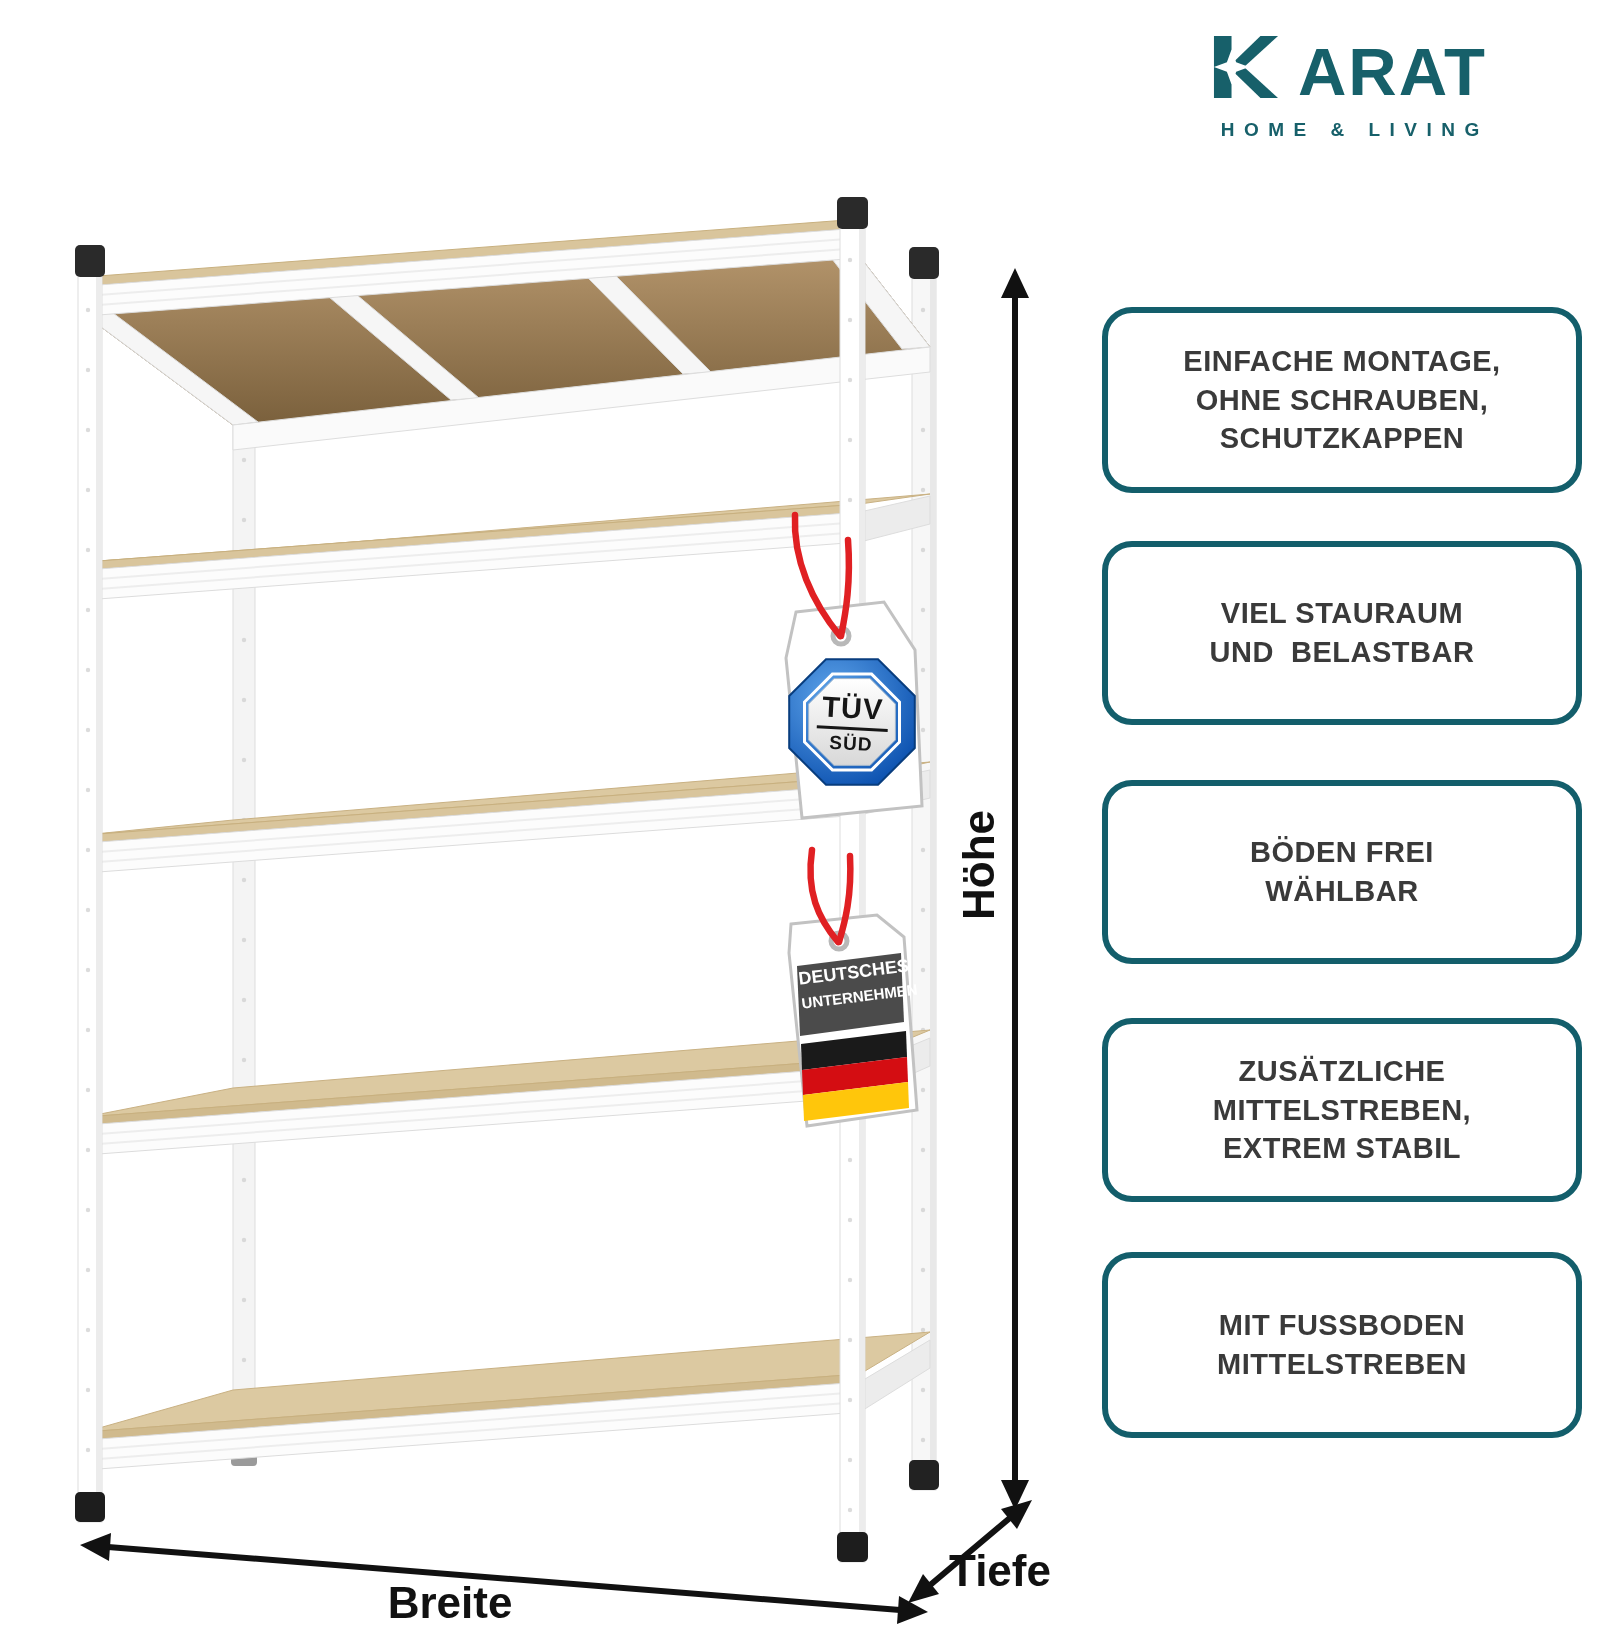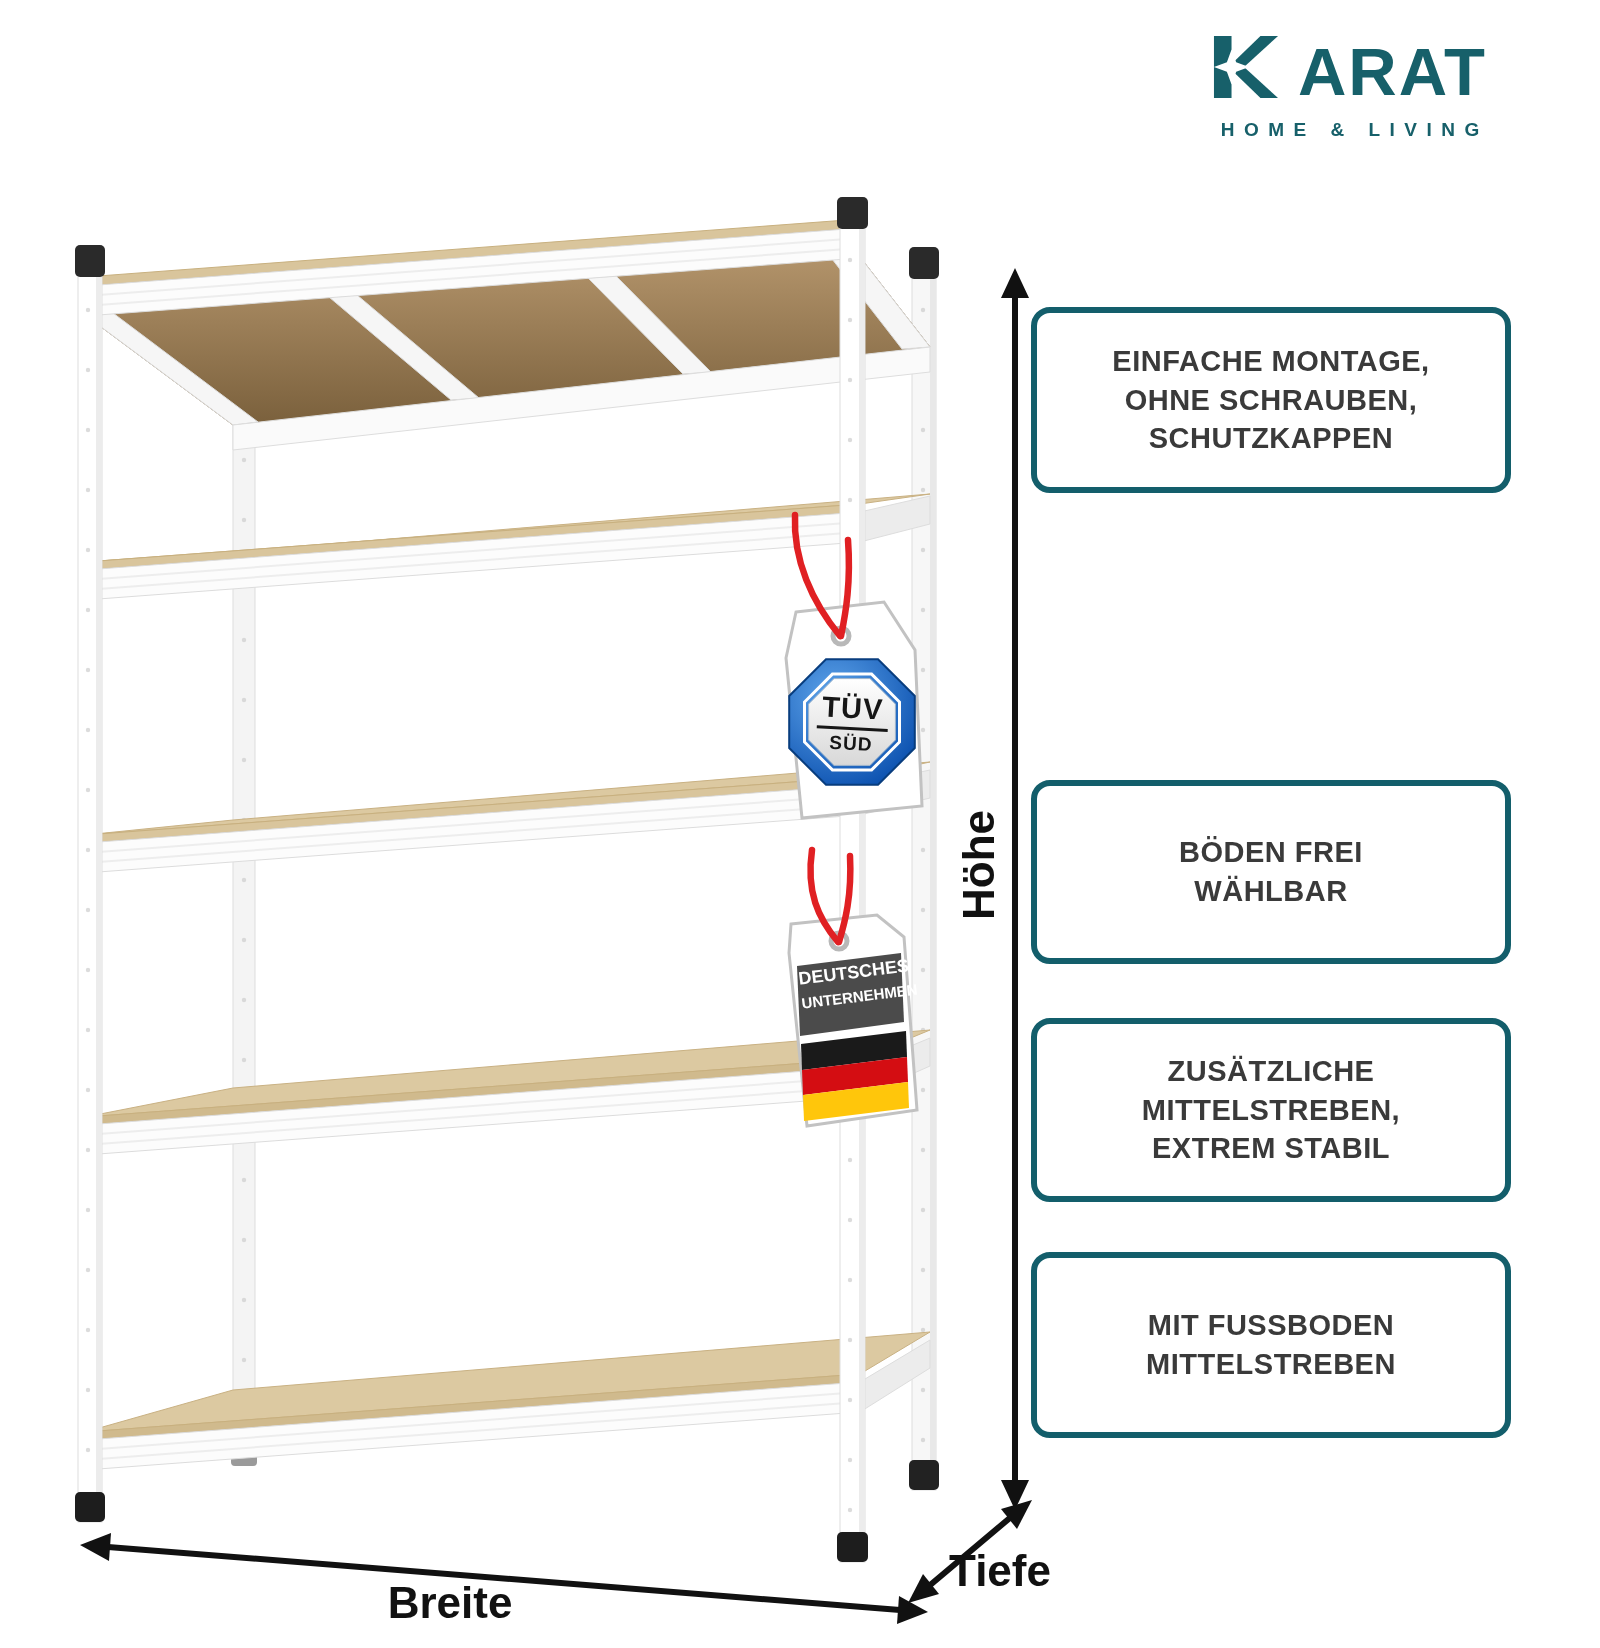--- a/index.html
+++ b/index.html
@@ -12,21 +12,21 @@
          letter-spacing:1px;color:#313131;}
 
   
   .brand{left:1170px;top:36px;width:360px;color:#17606a;text-align:center;}
   .brand-word{display:flex;align-items:flex-end;justify-content:center;gap:19px;}
   .brand-rest{font-size:67px;font-weight:bold;line-height:.9;letter-spacing:2px;}
   .brand-tag{margin-top:17px;font-size:19px;font-weight:bold;letter-spacing:9.5px;
              text-indent:9.5px;white-space:nowrap;}
 
   
-  .feature{left:1031px;width:480px;border:6px solid #135e6b;border-radius:19px;
+  .feature{left:1102px;width:480px;border:6px solid #135e6b;border-radius:30px;
            background:#fff;display:flex;flex-direction:column;align-items:center;
            justify-content:center;box-sizing:border-box;}
   .feature-line{display:block;font-size:29px;font-weight:bold;color:#3a3a3a;
                 line-height:1.33;letter-spacing:.5px;text-align:center;white-space:pre-wrap;}
   .feature-line:empty{display:none;}
 
   
   .dim-label{font-size:44px;font-weight:bold;color:#111;text-align:center;}
 
   
@@ -272,20 +272,25 @@
       <span class="brand-rest">ARAT</span>
     </div>
     <div class="brand-tag">HOME &amp; LIVING</div>
   </div>
 
   <div class="abs feature" style="top:307px;height:186px">
     <span class="feature-line">EINFACHE MONTAGE,</span>
     <span class="feature-line">OHNE SCHRAUBEN,</span>
     <span class="feature-line">SCHUTZKAPPEN</span>
   </div>
+  <div class="abs feature" style="top:541px;height:184px">
+    <span class="feature-line">VIEL STAURAUM</span>
+    <span class="feature-line">UND  BELASTBAR</span>
+
+  </div>
   <div class="abs feature" style="top:780px;height:184px">
     <span class="feature-line">BÖDEN FREI</span>
     <span class="feature-line">WÄHLBAR</span>
 
   </div>
   <div class="abs feature" style="top:1018px;height:184px">
     <span class="feature-line">ZUSÄTZLICHE</span>
     <span class="feature-line">MITTELSTREBEN,</span>
     <span class="feature-line">EXTREM STABIL</span>
   </div>

